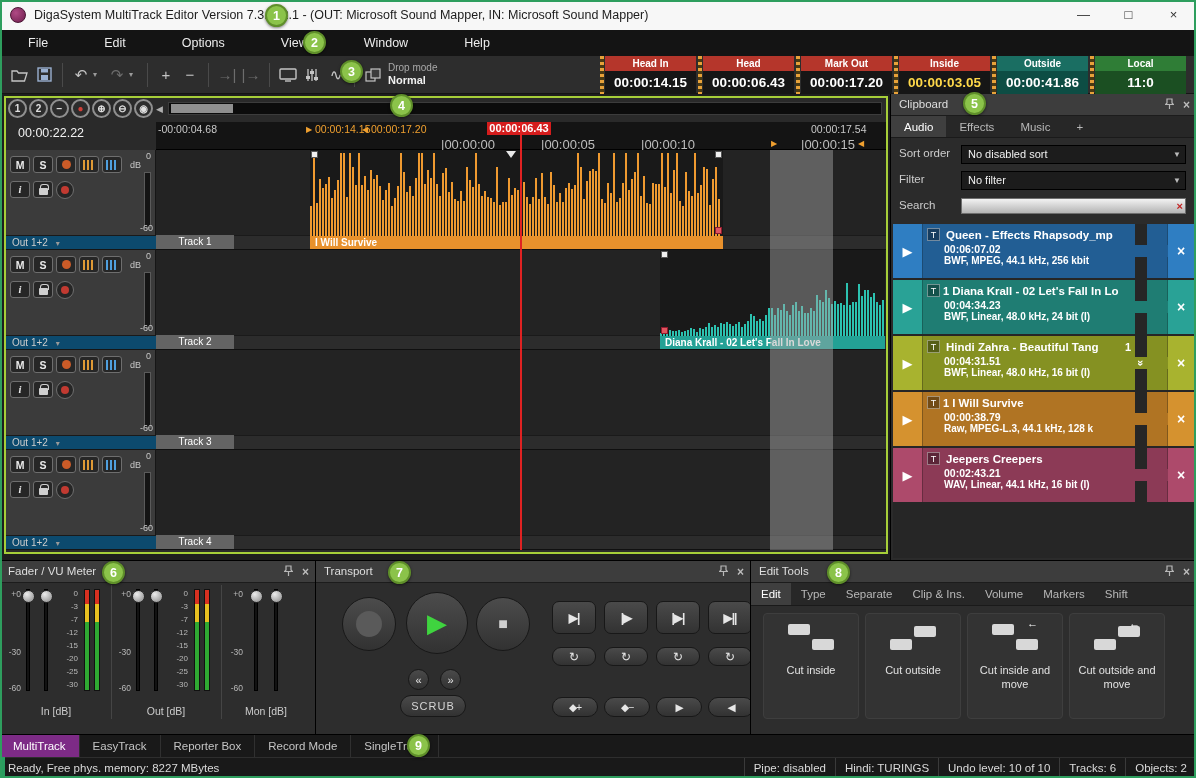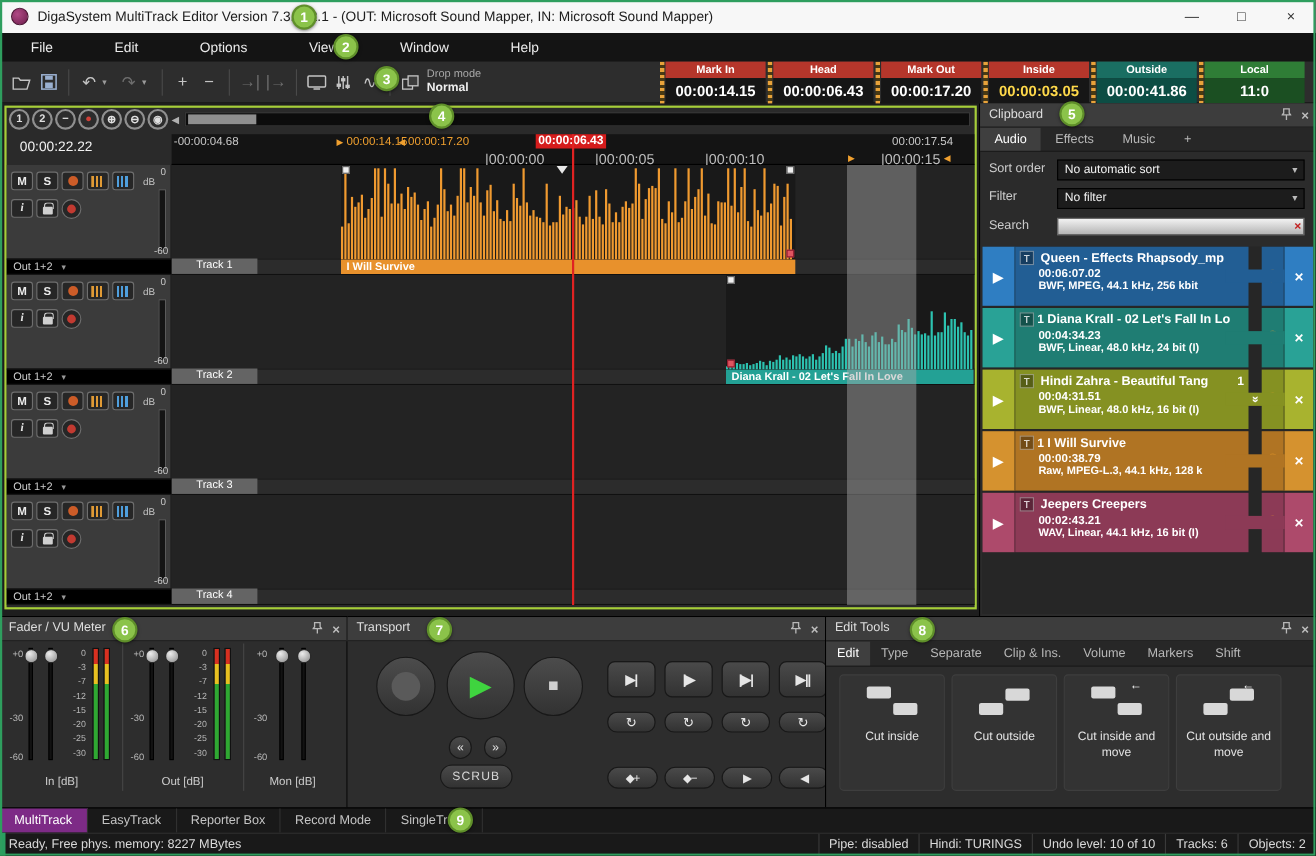--- a/index.html
+++ b/index.html
@@ -58,21 +58,21 @@
 .dotred{width:8px;height:8px;border-radius:50%;background:#c23a31}
 .dotorange{width:9px;height:9px;border-radius:50%;background:#cc5c28}
 .bars i{width:12px;height:10px;background:repeating-linear-gradient(90deg,var(--bc) 0 2px,transparent 2px 4px)}
 .bo{--bc:#e09a35}.bb{--bc:#4f9fdd}
 .lock{position:relative;width:9px;height:7px;background:#cfcfcf;border-radius:1px;margin-top:3px}
 .lock::before{content:"";position:absolute;left:1px;top:-4px;width:7px;height:5px;border:1.5px solid #cfcfcf;border-bottom:none;border-radius:3px 3px 0 0}
 .db0{position:absolute;right:4px;top:1px;font-size:9px;color:#c8c8c8}
 .dbu{position:absolute;right:14px;top:10px;font-size:9px;color:#c8c8c8}
 .meterstrip{position:absolute;right:4px;top:22px;width:7px;height:56px;background:#141414;border:1px solid #5a5a5a}
 .db60{position:absolute;right:2px;bottom:16px;font-size:9px;color:#c8c8c8}
-.outrow{position:absolute;left:0;bottom:0;width:150px;height:14px;background:#000000;border-top:1px solid #1a1a1a;color:#ccc;font-size:10px;line-height:13px;padding-left:6px;white-space:nowrap}
+.outrow{position:absolute;left:0;bottom:0;width:150px;height:14px;background:#0c4a6e;border-top:1px solid #1a1a1a;color:#ccc;font-size:10px;line-height:13px;padding-left:6px;white-space:nowrap}
 .outrow .caret{margin-left:8px;color:#999;font-size:8px}
 .ttl{position:absolute;left:150px;top:0;right:0;height:100px;background:#232323;border-bottom:1px solid #101010;overflow:hidden}
 .lanestrip{position:absolute;left:0;right:0;bottom:0;height:14px;background:#2c2c2c;border-top:1px solid #1a1a1a}
 .ttab{position:absolute;left:0;bottom:0;width:78px;height:14px;background:#646464;color:#fff;font-size:10px;line-height:14px;text-align:center;z-index:2}
 .clip{position:absolute;top:0;height:100px;z-index:1}
 .wave{position:absolute;left:0;top:0;right:0;height:86px;background:#191919;overflow:hidden}
 .wave i{position:absolute;bottom:0;width:2px}
 .cliplabel{position:absolute;left:0;bottom:0;right:0;height:14px;color:#fff;font-size:10px;font-weight:bold;line-height:14px;padding:0 5px;white-space:nowrap;overflow:hidden;z-index:2}
 .hd{position:absolute;width:7px;height:7px;z-index:3}
 .hd.w{background:#f0f0f0;border:1px solid #555}
@@ -224,21 +224,21 @@
         <rect x="1" y="4" width="9" height="9" fill="none" stroke="#c4c4c4" stroke-width="1.2"></rect>
         <rect x="6" y="1" width="9" height="9" fill="#3c3c3c" stroke="#c4c4c4" stroke-width="1.2"></rect>
       </svg>
     </span>
   <div class="dropmode">
     <span class="dm1">Drop mode</span>
     <span class="dm2">Normal</span>
   </div>
   <div class="timers">
     <div class="timer" style="--hb: #b5362b; --vb: #161616; --vc: #ffffff;">
-        <div class="thead">Mark In</div>
+        <div class="thead">Head In</div>
         <div class="tval">00:00:14.15</div>
       </div>
     <div class="timer" style="--hb: #b5362b; --vb: #161616; --vc: #ffffff;">
         <div class="thead">Head</div>
         <div class="tval">00:00:06.43</div>
       </div>
     <div class="timer" style="--hb: #b5362b; --vb: #161616; --vc: #ffffff;">
         <div class="thead">Mark Out</div>
         <div class="tval">00:00:17.20</div>
       </div>
@@ -661,21 +661,21 @@
       <span class="phx">×</span>
     </div>
   </div>
   <div class="cbtabs">
     <span class="cbtab active">Audio</span>
     <span class="cbtab">Effects</span>
     <span class="cbtab">Music</span>
     <span class="cbtab">+</span>
   </div>
   <span class="cblabel" style="top:53px">Sort order</span>
-  <div class="cbselect" style="top:51px"><span>No automatic sort</span><span class="dd">▼</span></div>
+  <div class="cbselect" style="top:51px"><span>No disabled sort</span><span class="dd">▼</span></div>
   <span class="cblabel" style="top:79px">Filter</span>
   <div class="cbselect" style="top:77px"><span>No filter</span><span class="dd">▼</span></div>
   <span class="cblabel" style="top:105px">Search</span>
   <div class="searchbox" style="top:104px">
     <input style="">
     <span class="sx">×</span>
   </div>
   <div class="cblist">
       <div class="clip-row" style="--c: #2f7ec2; --d: #225e94;">
     <div class="cp-play">

